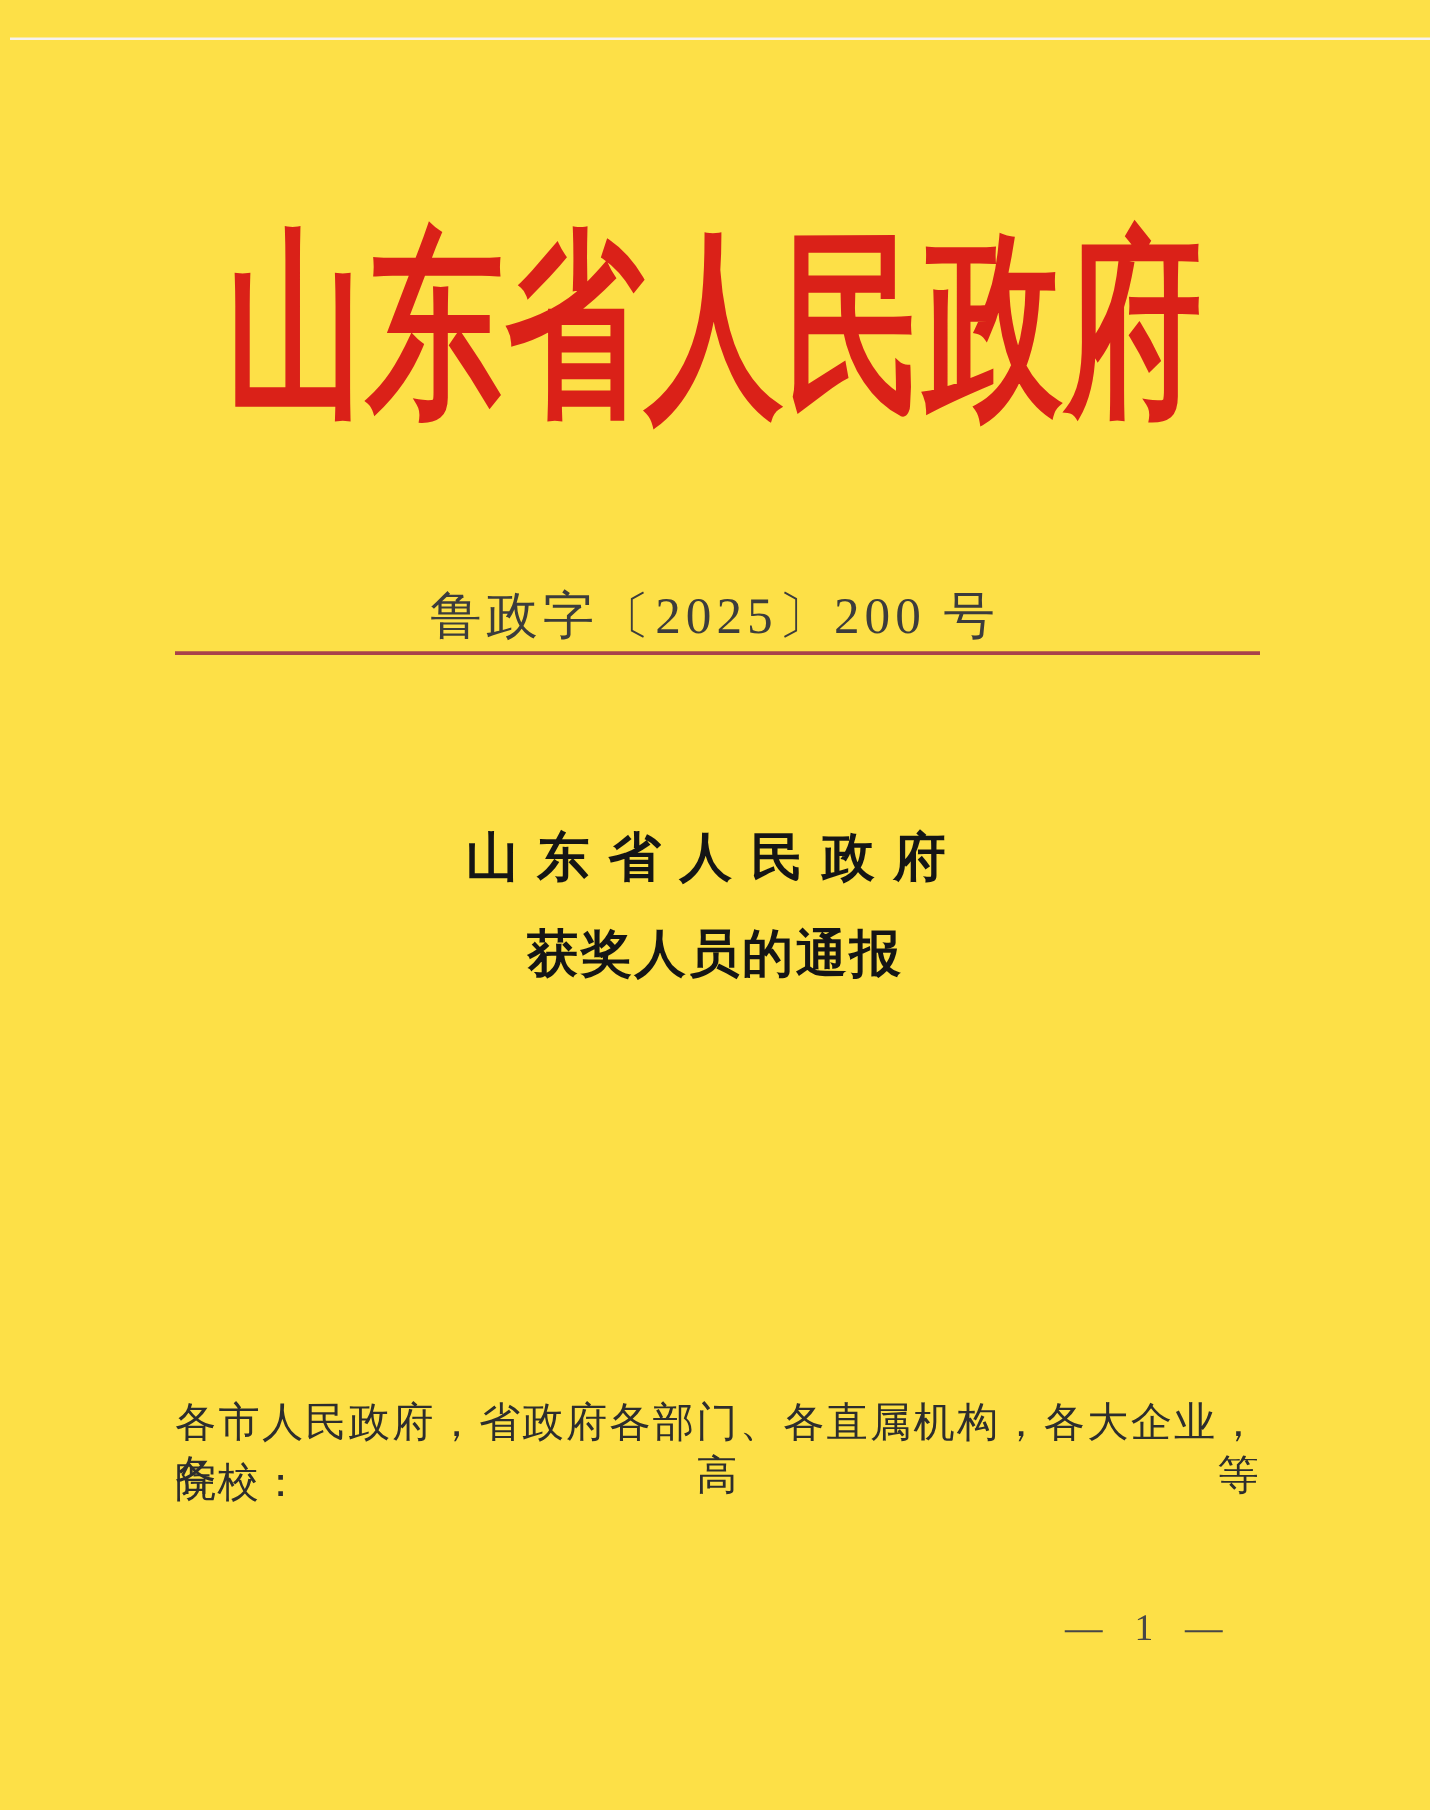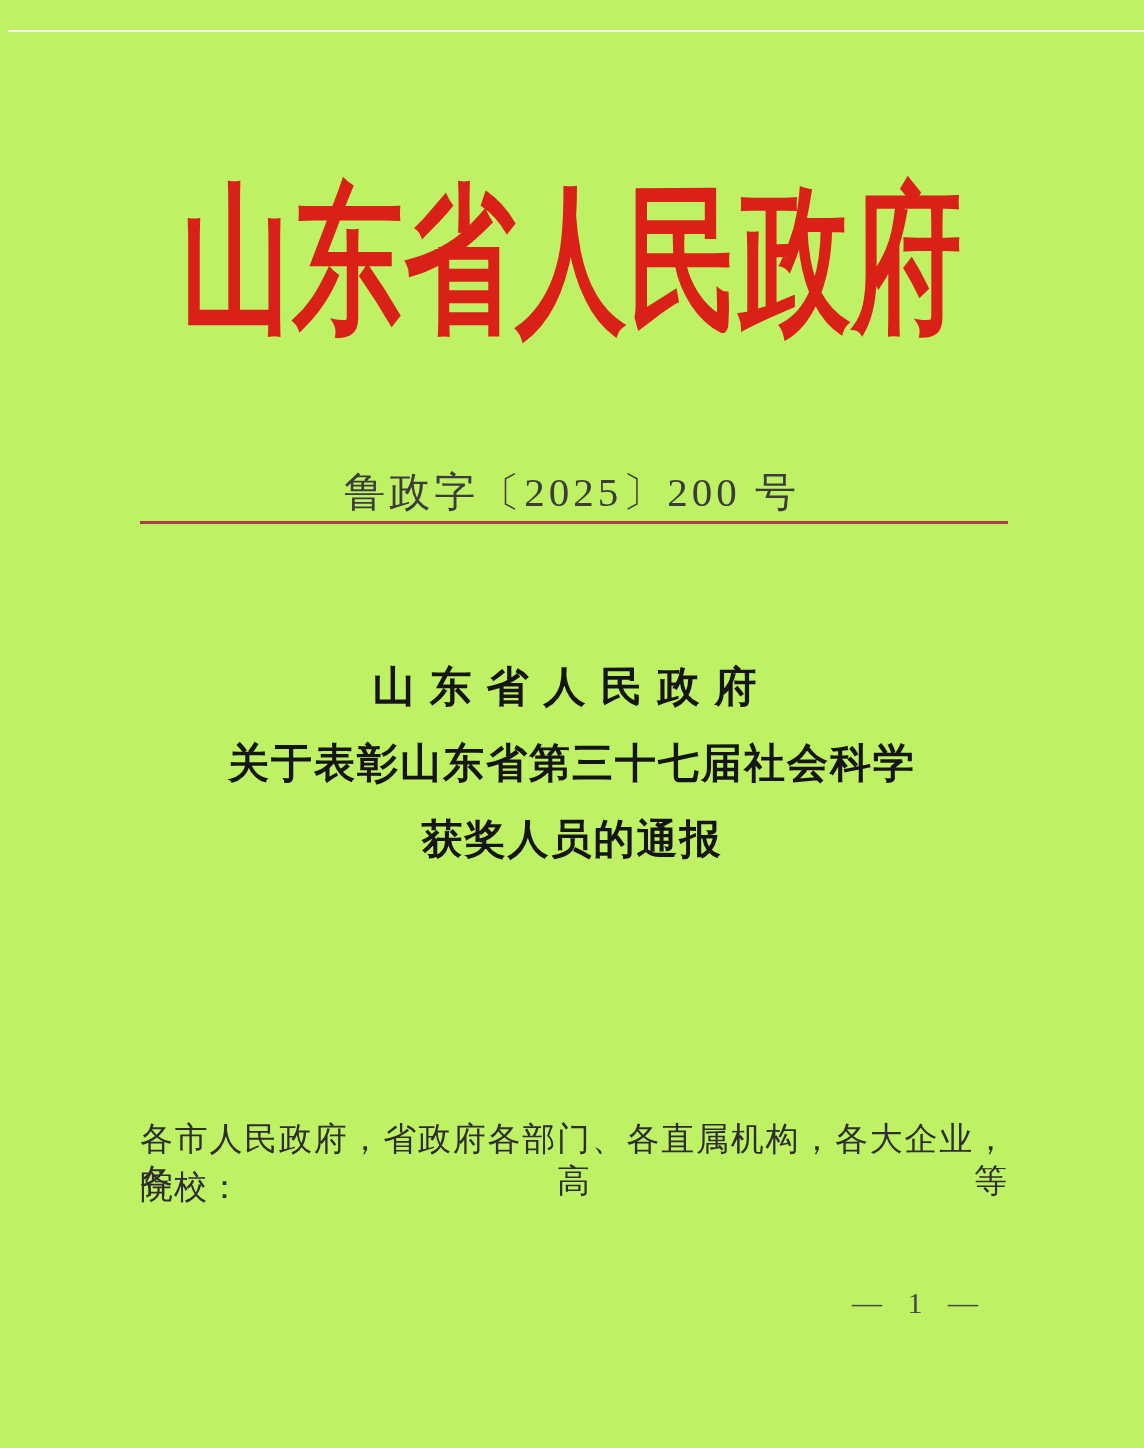--- a/index.html
+++ b/index.html
@@ -1,19 +1,19 @@
 <!DOCTYPE html>
 <html><head>
 <meta charset="utf-8">
 <style>
   html, body { margin:0; padding:0; background:#ffffff; }
   .page {
     position:relative;
     width:1144px; height:1448px;
-    background:#bef264;
+    background:#fde047;
     overflow:hidden;
     font-family:"Liberation Serif","DejaVu Serif",serif;
   }
   
   .top-edge {
     position:absolute; top:30px; left:8px;
     width:1136px; height:2px;
     background:#f6f2ef;
   }
   
@@ -70,21 +70,20 @@
   <div class="top-edge"></div>
 
   <h1 class="masthead">山东省人民政府</h1>
 
   <div class="doc-number">鲁政字〔2025〕200 号</div>
 
   <div class="red-rule"></div>
 
   <div class="title-block">
     <div class="t-line first">山东省人民政府</div>
-    <div class="t-line">关于表彰山东省第三十七届社会科学</div>
     <div class="t-line">获奖人员的通报</div>
   </div>
 
   <div class="body-line l1 justified">各市人民政府，省政府各部门、各直属机构，各大企业，各高等</div>
 
   <div class="body-line l2">院校：</div>
 
 
   <div class="page-num">— 1 —</div>
 

